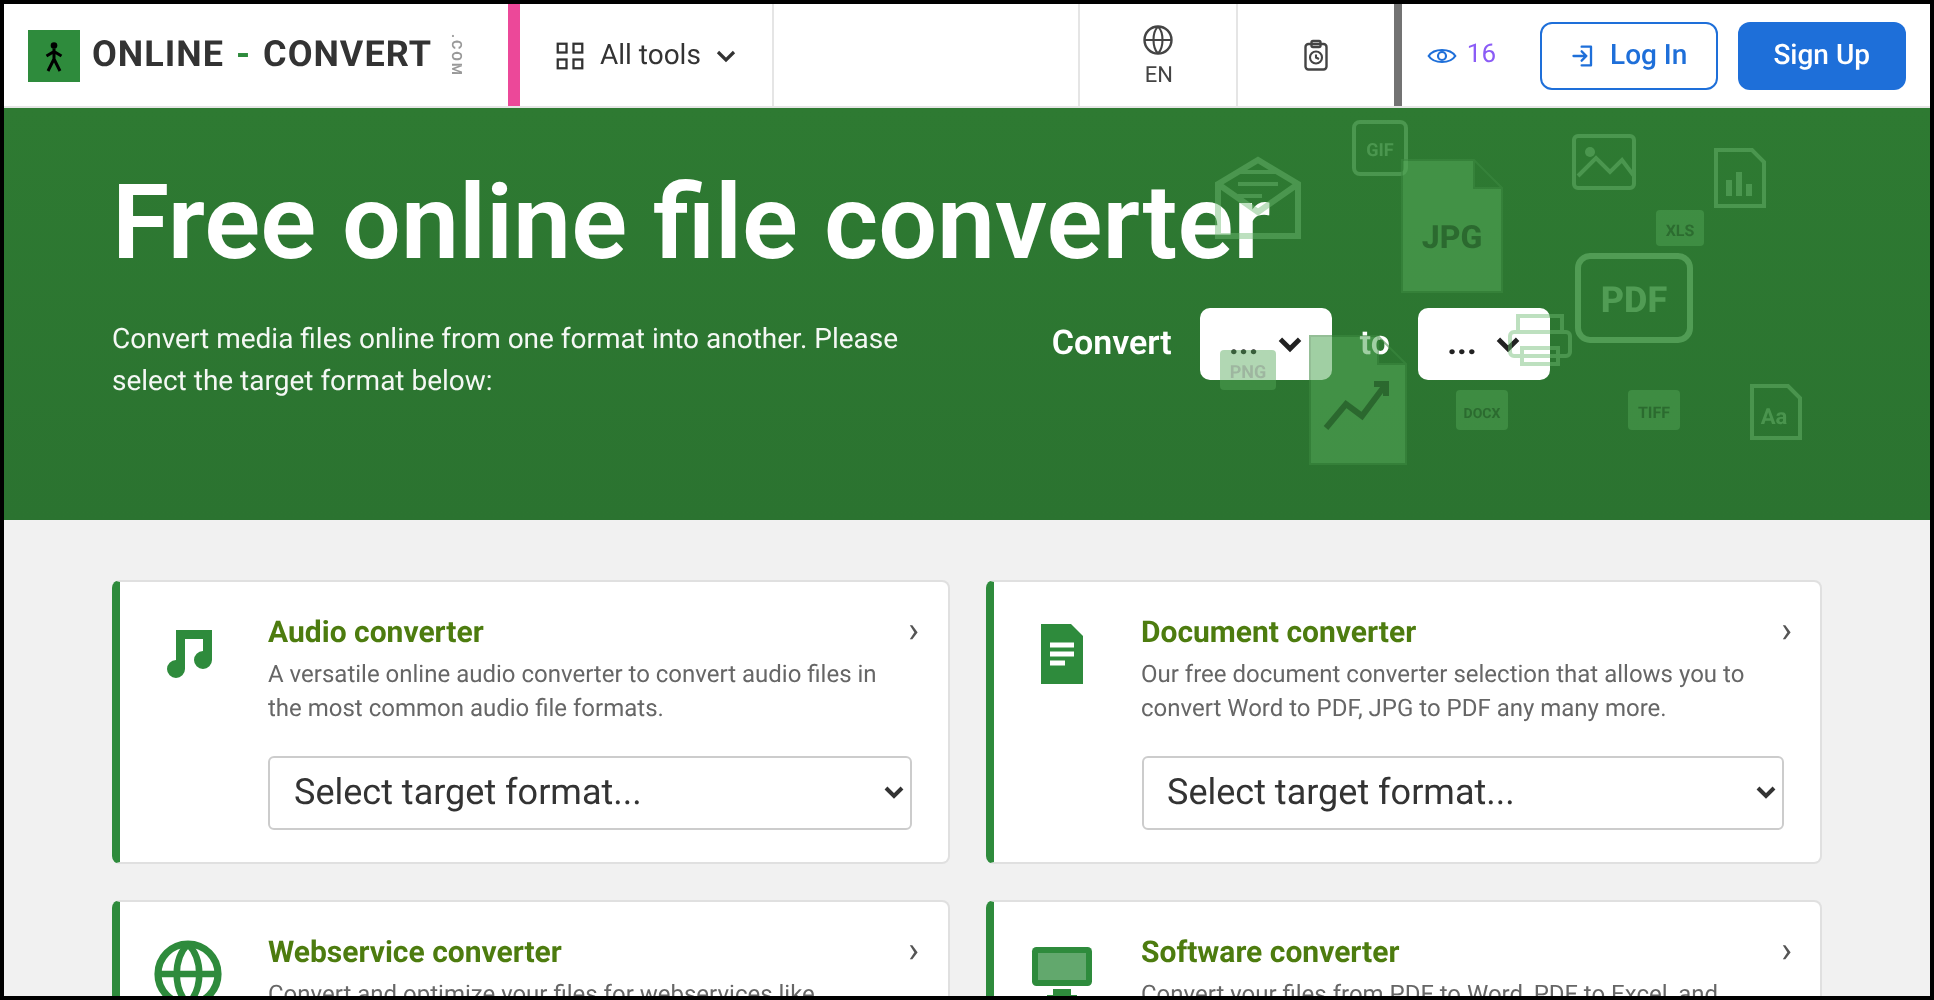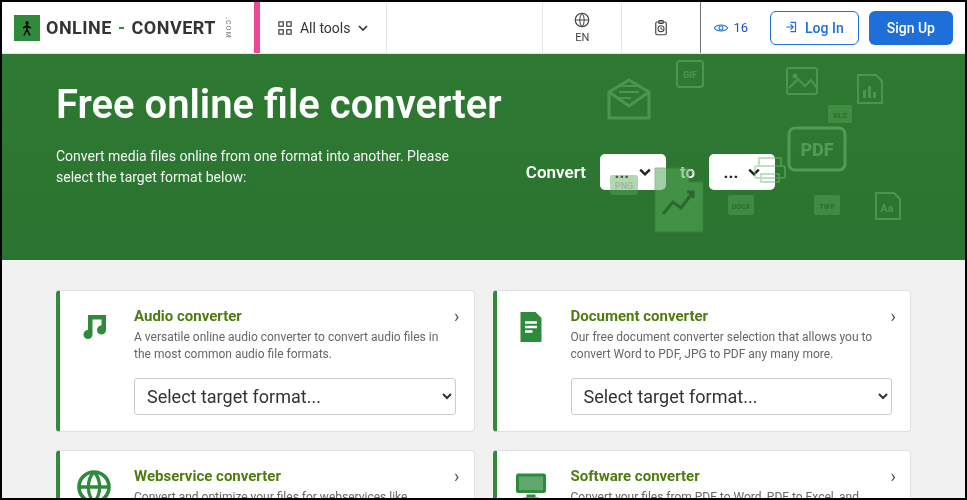--- a/index.html
+++ b/index.html
@@ -9,29 +9,29 @@
 .header { display: flex; align-items: center; height: 52px; border-bottom: 1px solid #e5e5e5; padding: 0 12px; }
 .logo-box { display: flex; align-items: center; gap: 6px; font-weight: 700; letter-spacing: 0.5px; font-size: 18px; color: #333; }
 .logo-icon { width: 26px; height: 26px; background: #2e8b3c; display: inline-flex; align-items: center; justify-content: center; }
 .logo-icon svg { width: 18px; height: 18px; }
 .logo-box .dash { color: #2e8b3c; }
 .logo-com { font-size: 7px; writing-mode: vertical-rl; letter-spacing: 1px; color: #999; margin-left:2px;}
 .tools-btn { display: flex; align-items: center; gap: 8px; margin-left: 22px; padding: 10px 18px; border-right: 1px solid #e5e5e5; border-left: 6px solid #ec4899; height: 100%; cursor:pointer; font-size: 14px; color: #333; }
 .spacer { flex: 1; }
 .hbtn { height: 100%; padding: 0 30px; display: flex; flex-direction: column; align-items: center; justify-content: center; border-left: 1px solid #e5e5e5; cursor: pointer; font-size: 11px; color: #444; gap:2px;}
 .hbtn svg { width: 18px; height: 18px; }
-.credits { display:flex; align-items:center; gap:4px; color:#1d4ed8; font-size:13px; padding: 0 12px; border-left:1px solid #737373; height:100%;}
+.credits { display:flex; align-items:center; gap:4px; color:#8b5cf6; font-size:13px; padding: 0 12px; border-left:4px solid #737373; height:100%;}
 .credits svg { width:16px; height:12px;}
-.login-btn { border: 1.5px solid #1e6fd9; color: #1e6fd9; border-radius: 6px; padding: 8px 14px; font-size: 14px; font-weight: 500; display:flex; gap:6px; margin-left:10px; cursor:pointer;}
+.login-btn { border: 1.5px solid #1e6fd9; color: #1e6fd9; border-radius: 6px; padding: 8px 14px; font-size: 14px; font-weight: 500; display:flex; align-items:center; gap:6px; margin-left:10px; cursor:pointer;}
 .login-btn svg { width:14px; height:14px;}
 .signup-btn { background: #1e6fd9; color: #fff; border-radius: 6px; padding: 9px 18px; font-size: 14px; font-weight: 500; margin-left: 10px; cursor: pointer; }
 
 
 .hero { background: #2f7a32; background: linear-gradient(180deg, #2e7a32 0%, #2b7330 100%); color: #fff; padding: 28px 54px 30px; position: relative; overflow: hidden; height: 206px;}
-.hero-title { font-size: 40px; font-weight: 600; line-height: 1.15; }
+.hero-title { font-size: 52px; font-weight: 600; line-height: 1.15; }
 .hero-sub { font-size: 14px; font-weight: 400; margin-top: 18px; max-width: 420px; line-height: 1.5; opacity: 0.95;}
 .convert-row { position: absolute; right: 190px; top: 100px; display: flex; align-items: center; gap: 14px; font-size: 17px; font-weight: 600; }
 .select-pill { background: #fff; color: #222; border-radius: 5px; padding: 8px 14px; display: flex; align-items: center; gap: 10px; min-width: 66px; justify-content: center; cursor: pointer; font-weight:700;}
 .select-pill svg { width: 12px; height: 12px; }
 .bg-icons { position: absolute; right: 0; top: 0; width: 370px; height: 100%; pointer-events: none; }
 .bg-ic { position: absolute; opacity: 0.45; }
 .bg-ic.big { opacity: 0.55; }
 .bg-ic svg { display:block; }
 
 
@@ -141,20 +141,26 @@
           <path d="M4 14 L24 2 L44 14 V40 H4 Z M4 14 L24 28 L44 14" fill="none" stroke="#6fbb72" stroke-width="3"></path>
           <path d="M14 8h20M14 14h20M14 20h12" stroke="#6fbb72" stroke-width="2"></path>
         </svg>
       </div>
     <div class="bg-ic" style="left:80px; top:5px;">
         <svg width="30" height="30">
           <rect x="2" y="2" width="26" height="26" rx="3" fill="none" stroke="#6fbb72" stroke-width="2"></rect>
           <text x="15" y="19" text-anchor="middle" fill="#6fbb72" font-size="9" font-weight="700">GIF</text>
         </svg>
       </div>
+    <div class="bg-ic big" style="left:100px; top:22px;">
+        <svg width="62" height="74">
+          <path d="M6 4 H42 L56 18 V70 H6 Z M42 4 V18 H56" fill="#54a858" stroke="#3d8a41" stroke-width="1"></path>
+          <text x="31" y="48" text-anchor="middle" fill="#2b5f2e" font-size="16" font-weight="800">JPG</text>
+        </svg>
+      </div>
     <div class="bg-ic" style="left:190px; top:12px;">
         <svg width="34" height="30">
           <rect x="2" y="2" width="30" height="26" rx="2" fill="none" stroke="#6fbb72" stroke-width="2"></rect>
           <circle cx="10" cy="10" r="2.5" fill="#6fbb72"></circle>
           <path d="M4 22 L13 13 L20 20 L26 14 L32 22" stroke="#6fbb72" stroke-width="2" fill="none"></path>
         </svg>
       </div>
     <div class="bg-ic" style="left:260px; top:18px;">
         <svg width="30" height="34">
           <path d="M3 3 H21 L27 9 V31 H3 Z" fill="none" stroke="#6fbb72" stroke-width="2"></path>

